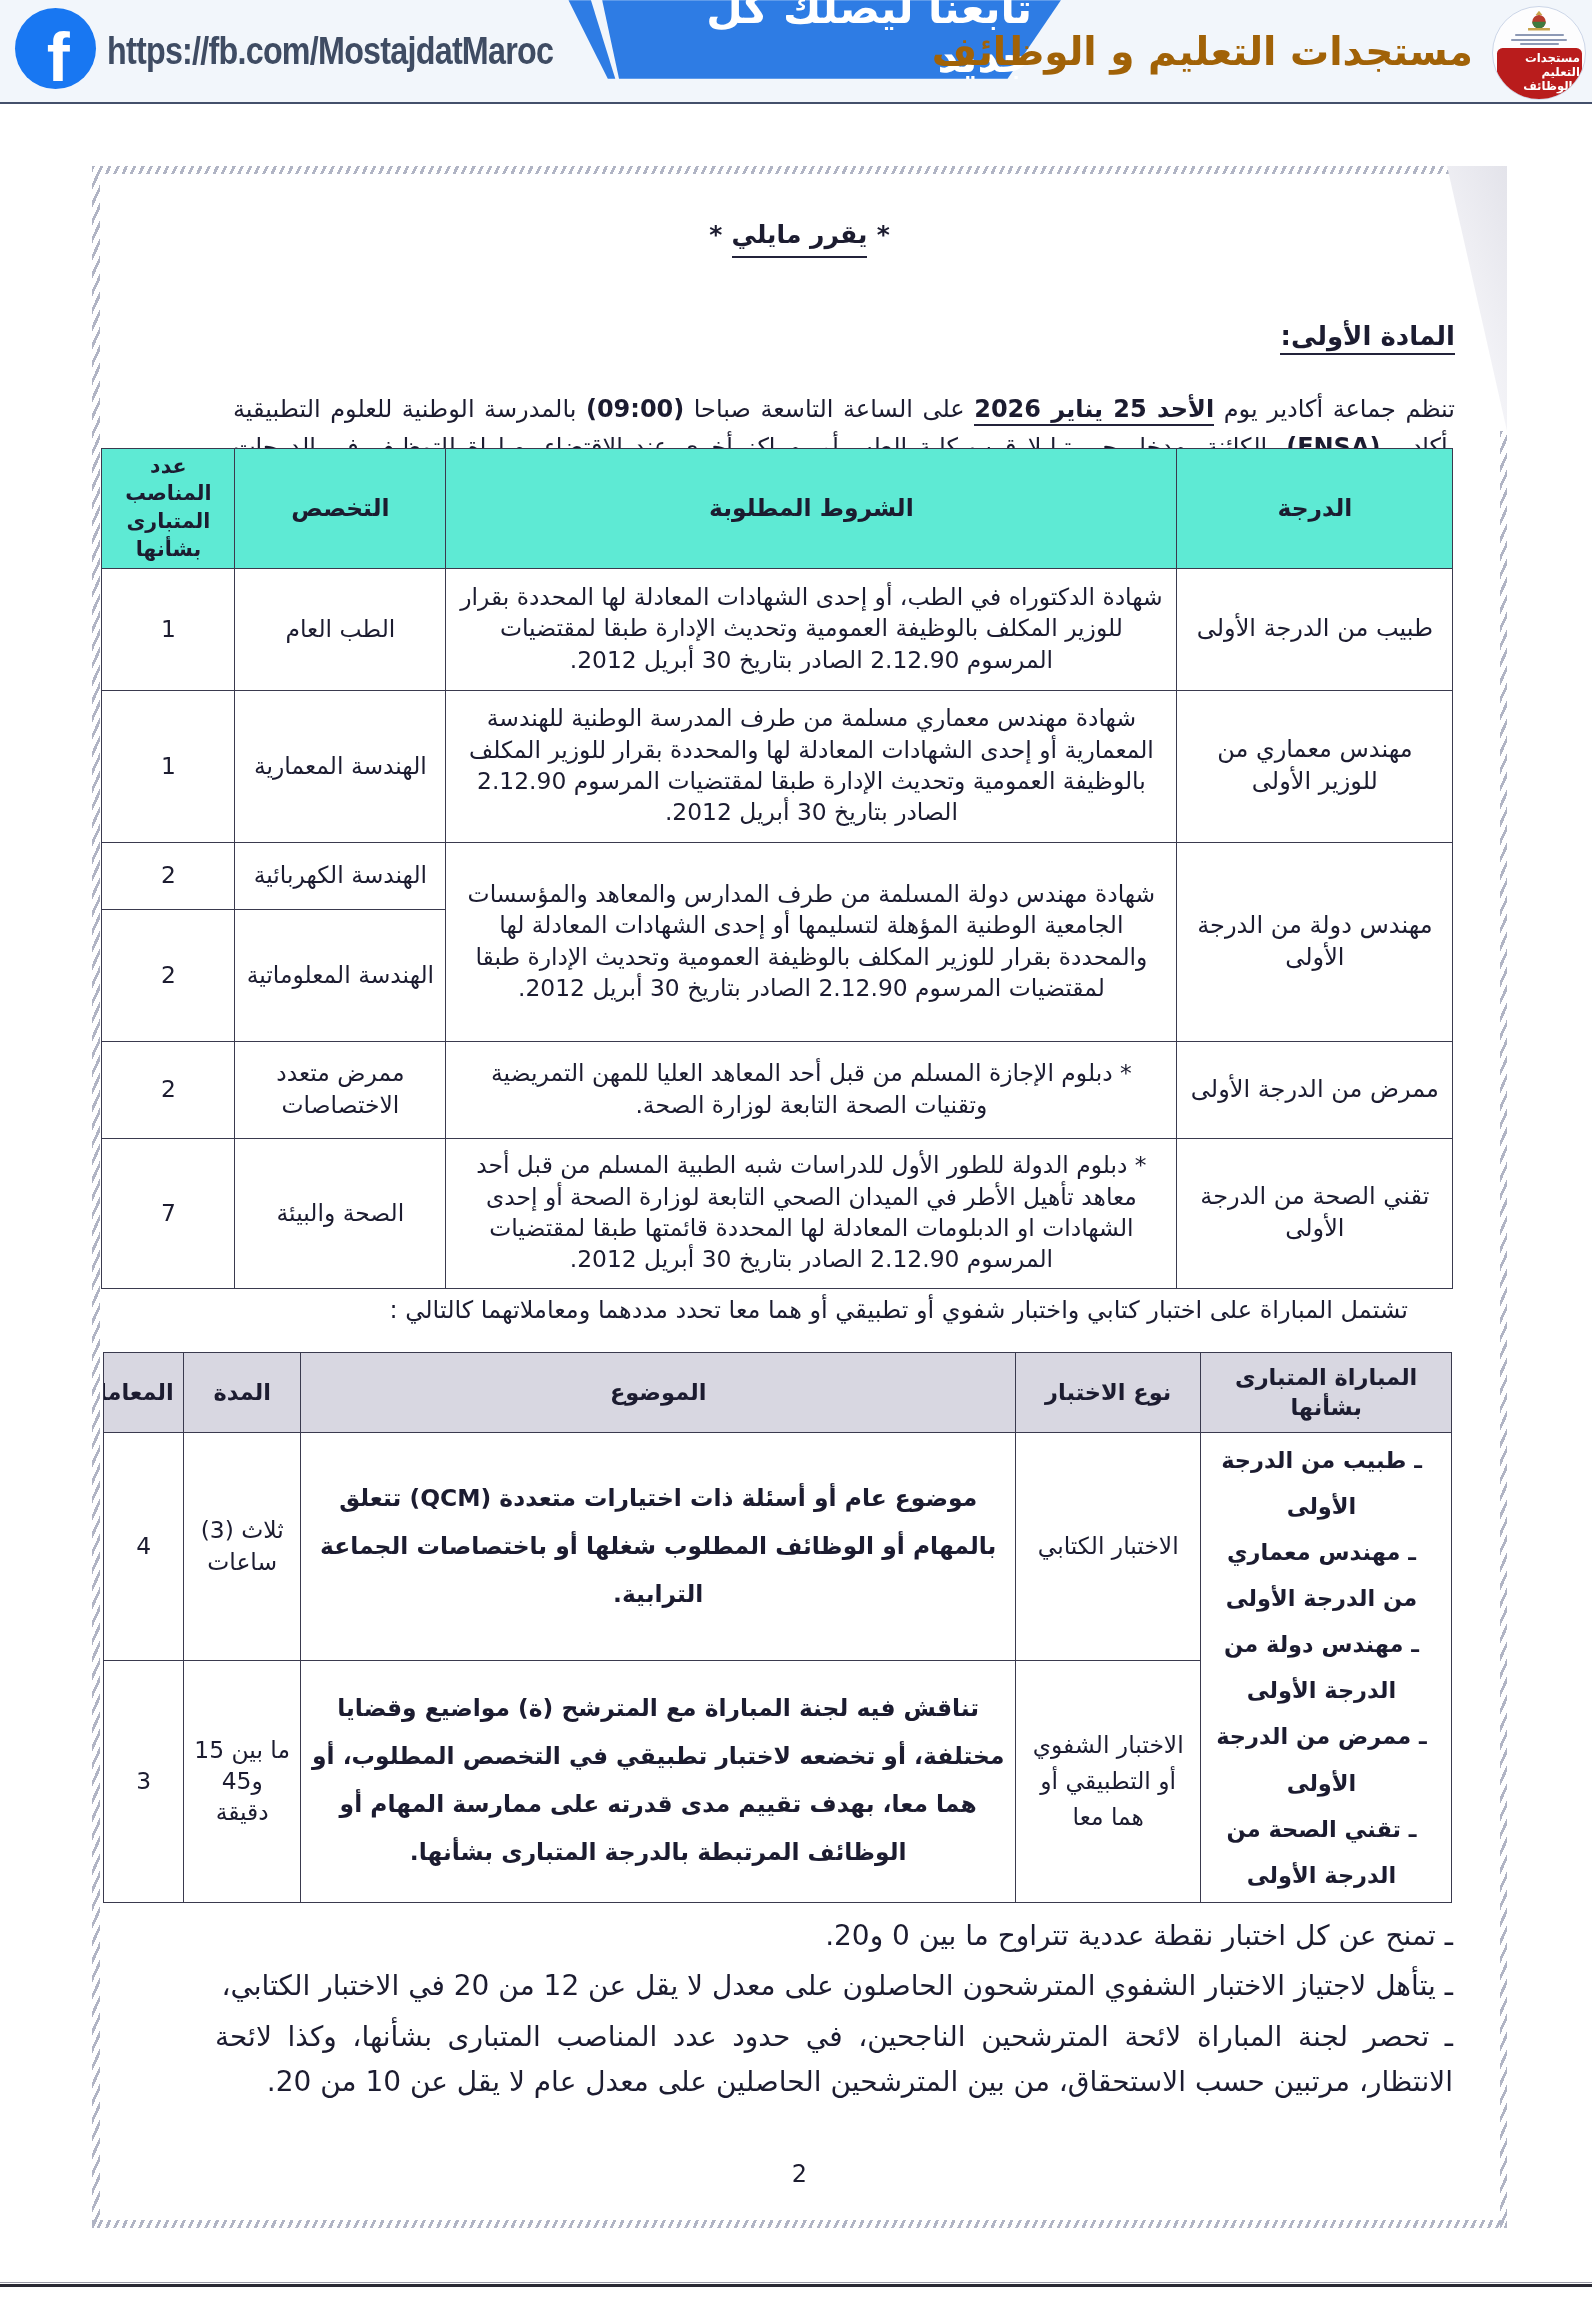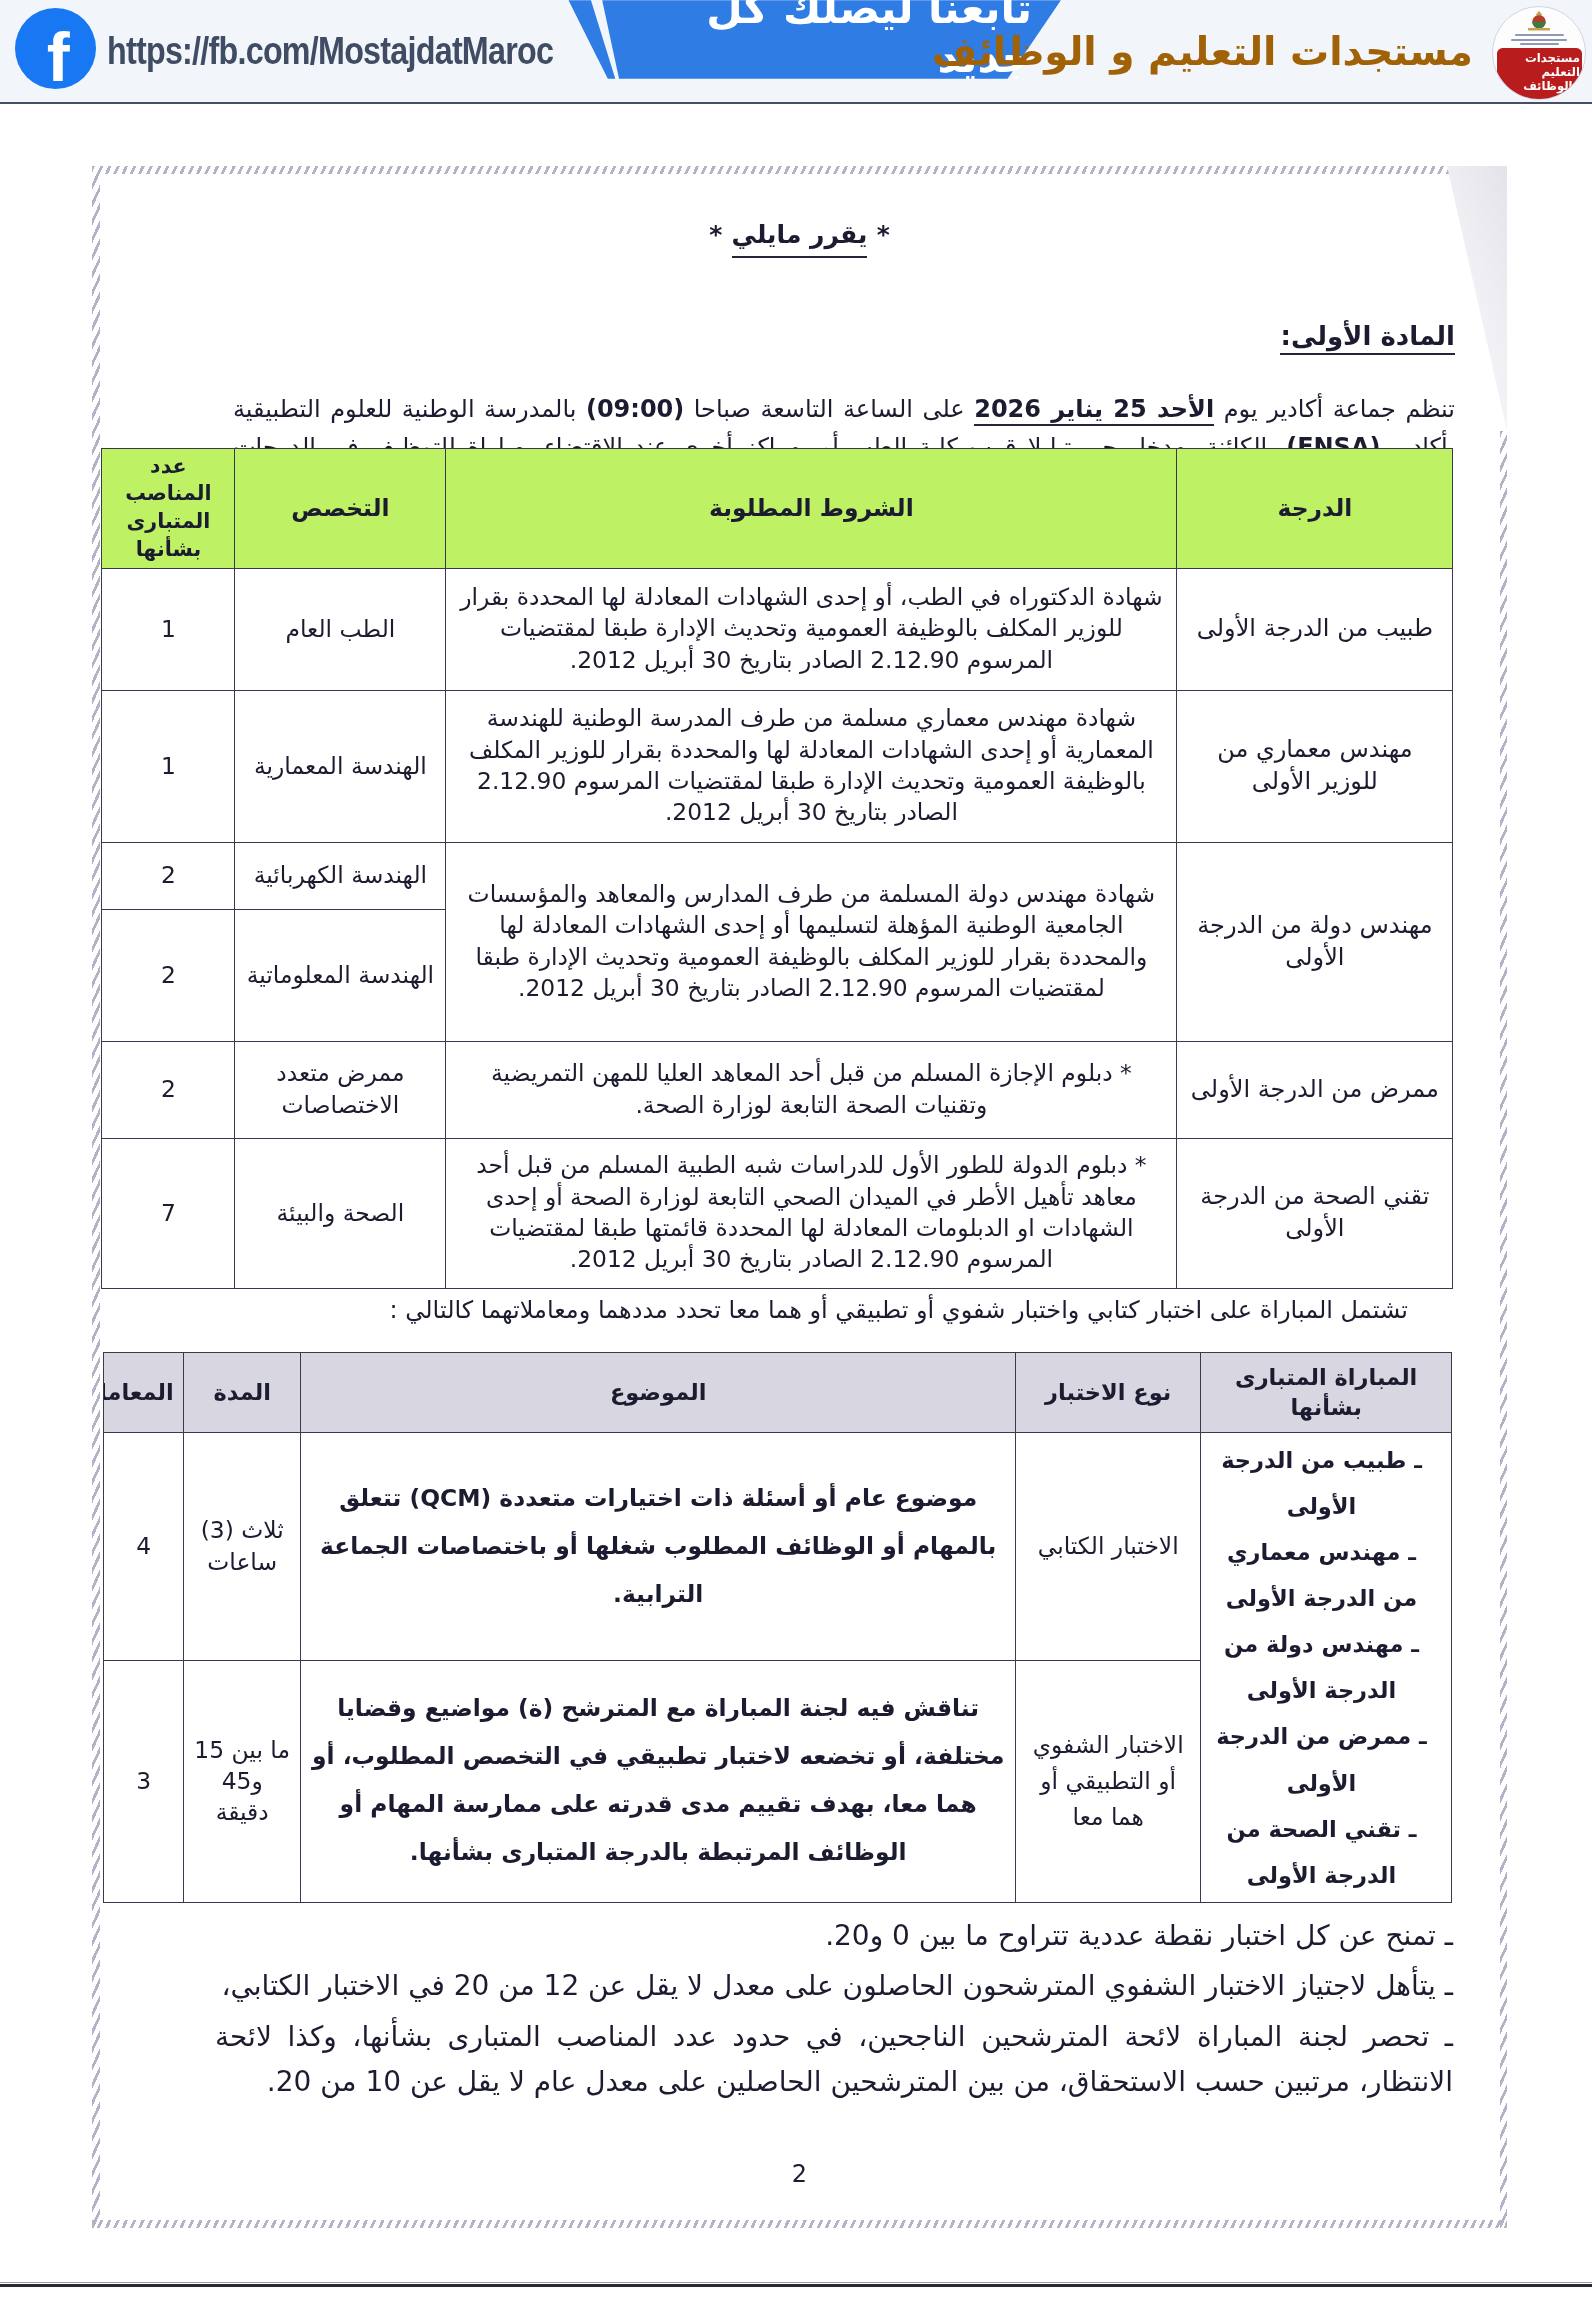--- a/index.html
+++ b/index.html
@@ -52,21 +52,21 @@
   .article-heading{position:absolute;top:155px;right:52px;direction:rtl;font-weight:bold;font-size:26px;}
   .article-heading span{border-bottom:2.3px solid #23233a;padding-bottom:1.9px;}
   .intro{position:absolute;top:200px;right:52px;left:141px;direction:rtl;text-align:justify;
     font-size:24px;line-height:1.6;}
   .intro .b{font-weight:bold;}
   .intro .bu{font-weight:bold;border-bottom:2.3px solid #23233a;padding-bottom:0.9px;}
   
   table{border-collapse:collapse;table-layout:fixed;direction:rtl;}
   td,th{border:1.9px solid #3a3a4e;padding:3.7px 9.4px;vertical-align:middle;text-align:center;
     font-size:23.4px;line-height:1.33;overflow:hidden;}
-  thead th{background:#bef264;font-weight:bold;}
+  thead th{background:#5eead4;font-weight:bold;}
   .table1{position:absolute;top:282px;left:9.4px;width:1351px;}
   .table1 thead tr{height:112px;}
   .table1 .th-pos{font-size:20.6px;line-height:1.35;padding:3.7px 5.6px;}
   .t1-grade{font-weight:normal;font-size:24px;}
   .t1-cond{line-height:1.34;}
   .table2{position:absolute;top:1186px;left:11.2px;width:1347px;}
   .table2 thead tr{height:80px;}
   .table2 thead th{background:#d8d7e1;font-size:22.5px;}
   .t2-concerned{vertical-align:middle;}
   .t2-concerned span{display:block;direction:rtl;padding-right:9.4px;

